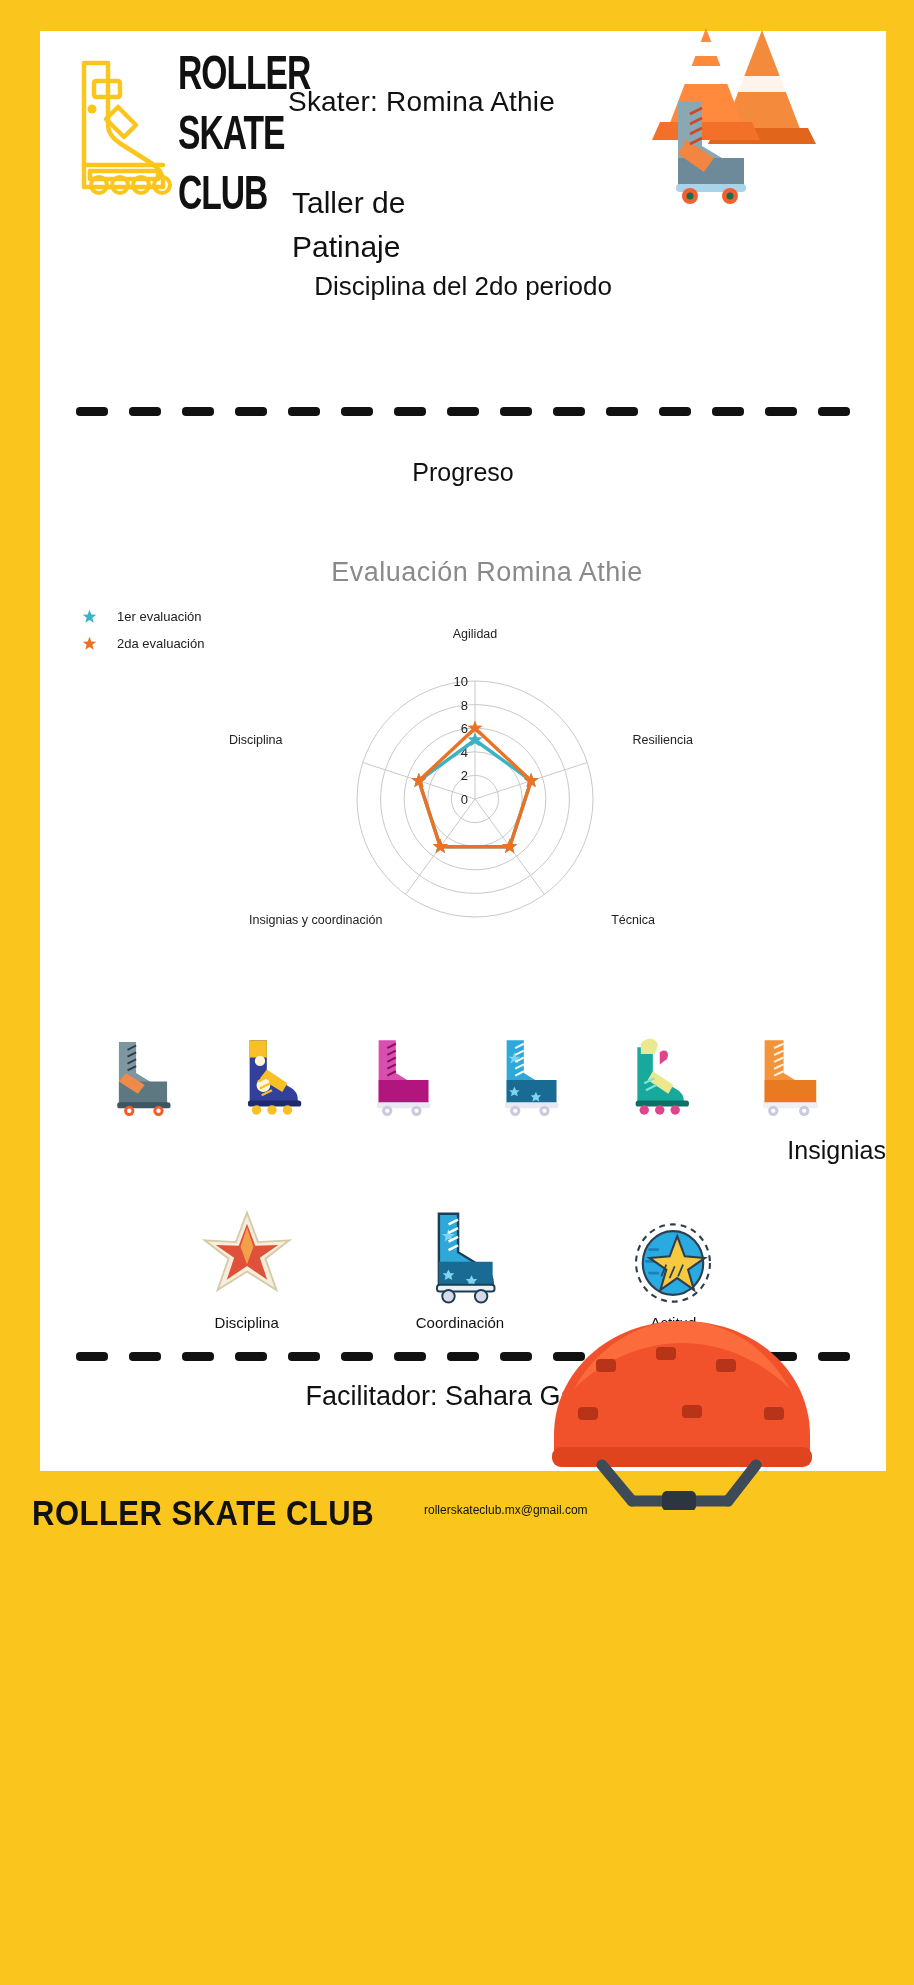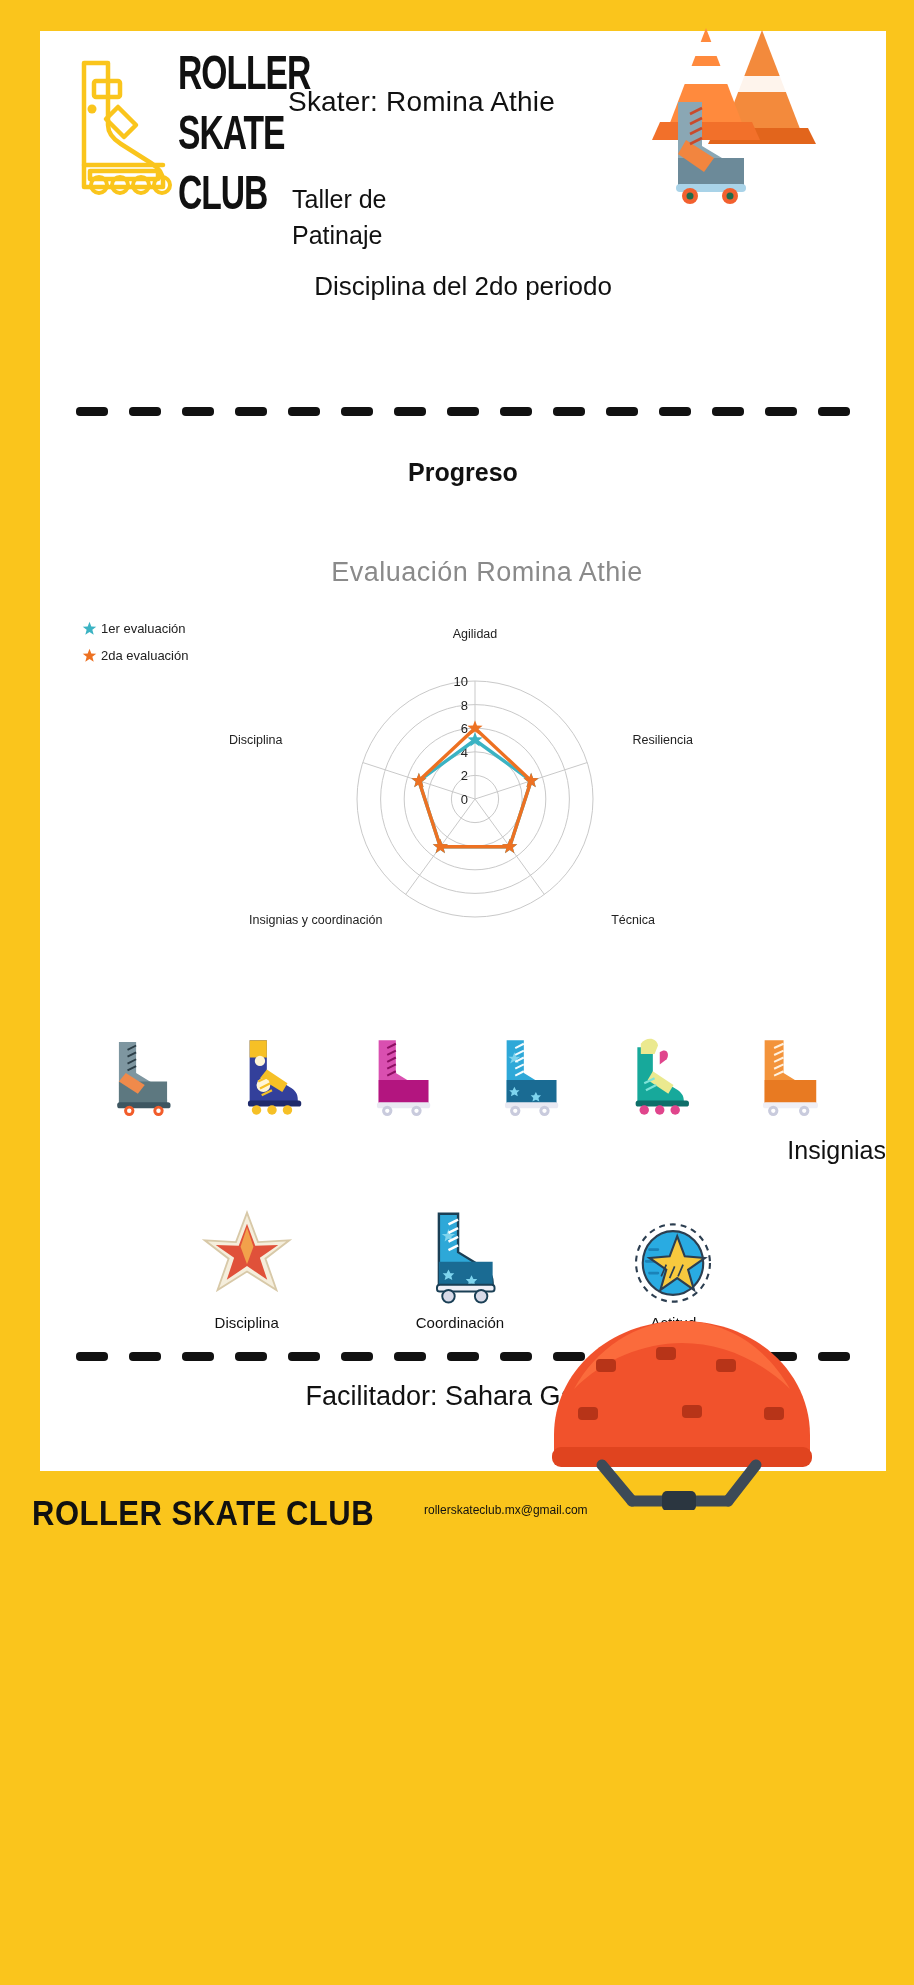--- a/index.html
+++ b/index.html
@@ -33,51 +33,51 @@
     transform: scaleX(1.02) scaleY(1.45);
     transform-origin: left top;
     font-size: 33px;
   }
   #skater-line {
     position: absolute; left: 248px; top: 55px; width: 420px;
     font-size: 28px; color:#111; letter-spacing: .2px; white-space: nowrap;
   }
   #workshop {
     position:absolute; left: 252px; top: 150px; width: 300px;
-    font-size: 25px; color:#111; line-height: 1.45;
+    font-size: 30px; color:#111; line-height: 1.45;
   }
   #objectives-title {
     position:absolute; left:0; top: 240px; width: 846px;
     text-align:center; font-size: 26px; color:#111;
   }
   #objectives-list {
     position:absolute; left:0; top: 283px; width: 846px;
     text-align:center; font-size: 14.5px; color:#111; line-height: 1.52;
   }
 
   
   .dashes { position:absolute; left: 36px; width: 774px; height: 10px;
             display:flex; justify-content:space-between; align-items:center; }
   .dash { width: 32px; height: 9px; background:#111; border-radius: 4px; }
   #dash-top { top: 375px; }
   #dash-bottom { top: 1320px; }
 
   #progreso {
     position:absolute; left:0; top: 427px; width:846px;
-    text-align:center; font-size: 25px; font-weight: 700; color:#111;
+    text-align:center; font-size: 25px; font-weight: 400; color:#111;
   }
 
   
   #chart-block { position:absolute; left: 0px; top: 500px; width: 846px; height: 400px; }
   #chart-title {
     position:absolute; left:0; top: 26px; width: 846px; text-align:center;
     font-size: 27px; color: #8a8a8a; letter-spacing: .5px; padding-left: 48px;
   }
   #legend { position:absolute; left: 42px; top: 78px; }
-  .legend-row { display:flex; align-items:flex-end; gap: 4px; height: 27px; }
+  .legend-row { display:flex; align-items:flex-start; gap: 20px; height: 27px; }
   .legend-star { width: 15px; height: 15px; }
   .legend-label { font-size: 13px; color:#222; }
 
   #radar-wrap { position:absolute; left: 245px; top: 96px; width: 380px; height: 300px; }
   .axis-label { position:absolute; font-size: 12.5px; color:#222; white-space: nowrap; }
   #lbl-agilidad   { left:50%; transform:translateX(-50%); top: 0px; }
   #lbl-resiliencia{ right: -28px; top: 106px; }
   #lbl-tecnica    { right: 10px; bottom: 0px; }
   #lbl-equilibrio { left: -36px; bottom: 0px; }
   #lbl-disciplina { left: -56px; top: 106px; }

